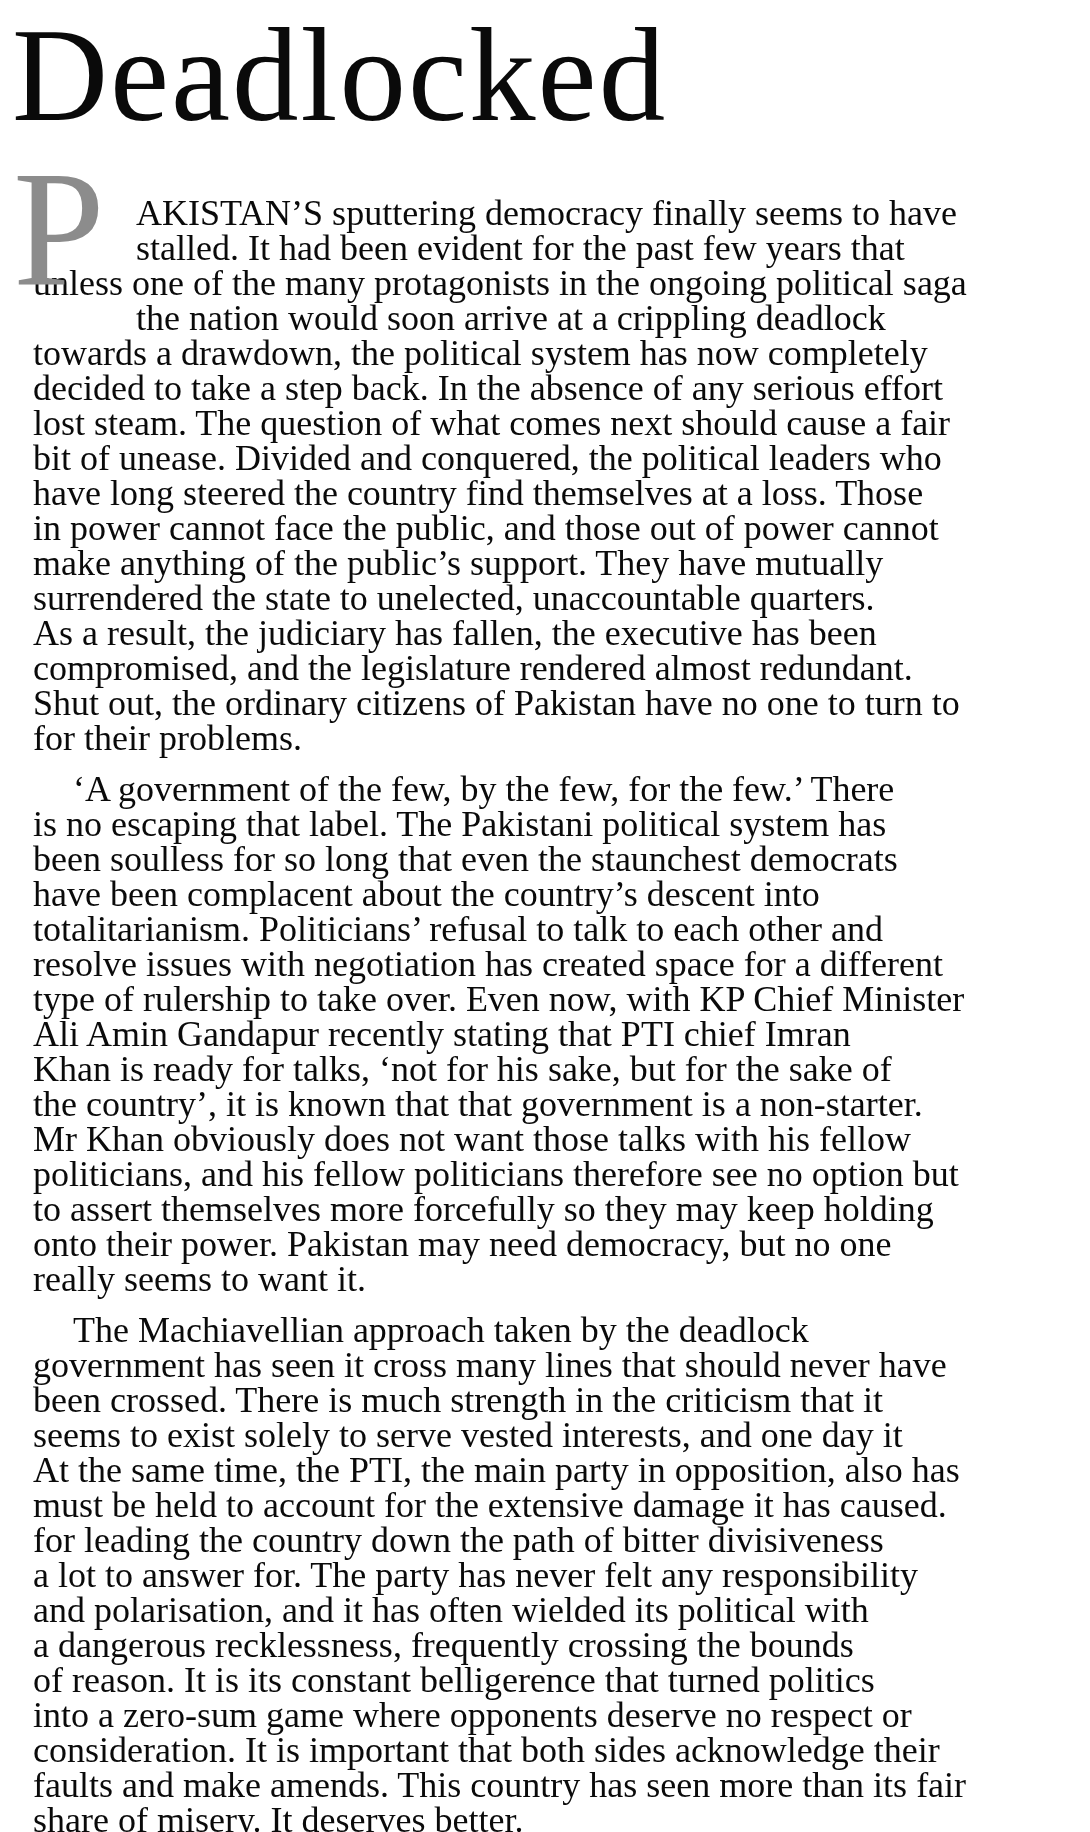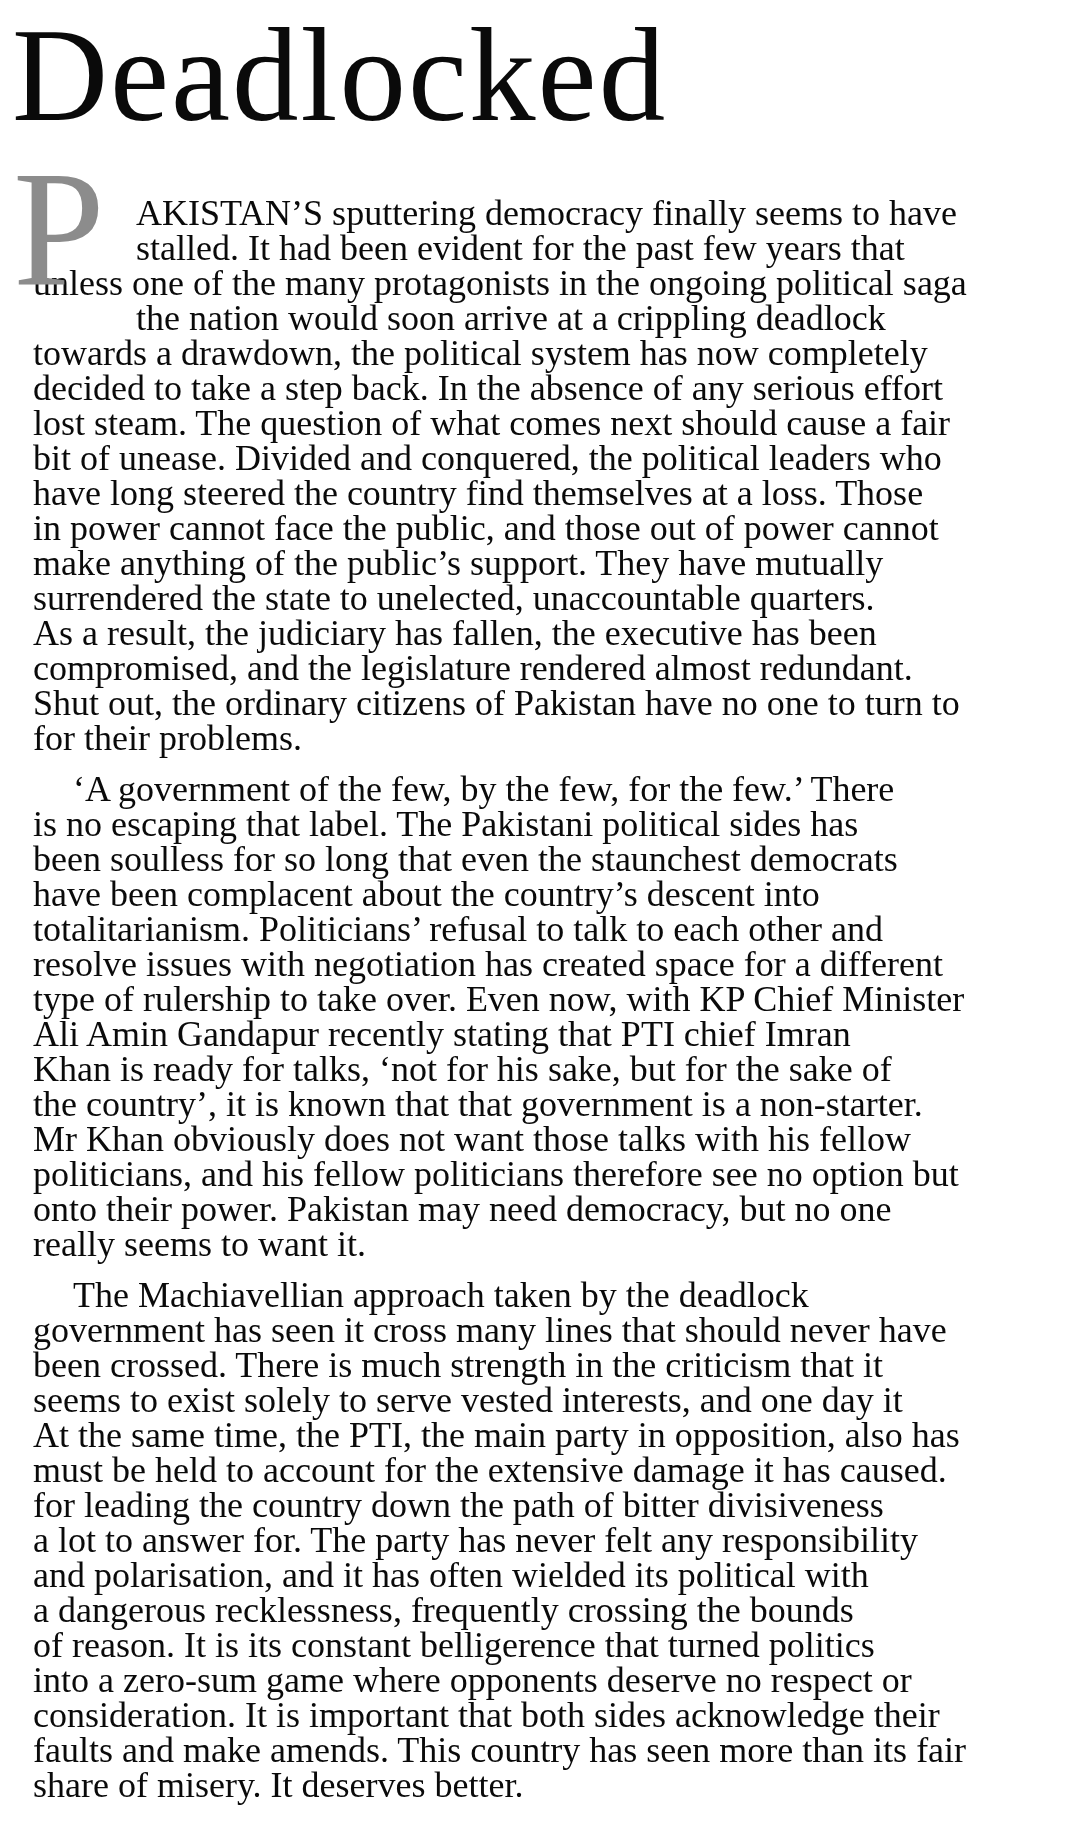--- a/index.html
+++ b/index.html
@@ -88,31 +88,32 @@
           <div class="line">in power cannot face the public, and those out of power cannot</div>
           <div class="line">make anything of the public’s support. They have mutually</div>
           <div class="line">surrendered the state to unelected, unaccountable quarters.</div>
           <div class="line">As a result, the judiciary has fallen, the executive has been</div>
           <div class="line">compromised, and the legislature rendered almost redundant.</div>
           <div class="line">Shut out, the ordinary citizens of Pakistan have no one to turn to</div>
           <div class="line">for their problems.</div>
         </div>
         <div class="para">
           <div class="line first-indent">‘A government of the few, by the few, for the few.’ There</div>
-          <div class="line">is no escaping that label. The Pakistani political sides has</div>
+          <div class="line">is no escaping that label. The Pakistani political system has</div>
           <div class="line">been soulless for so long that even the staunchest democrats</div>
           <div class="line">have been complacent about the country’s descent into</div>
           <div class="line">totalitarianism. Politicians’ refusal to talk to each other and</div>
           <div class="line">resolve issues with negotiation has created space for a different</div>
           <div class="line">type of rulership to take over. Even now, with KP Chief Minister</div>
           <div class="line">Ali Amin Gandapur recently stating that PTI chief Imran</div>
           <div class="line">Khan is ready for talks, ‘not for his sake, but for the sake of</div>
           <div class="line">the country’, it is known that that government is a non-starter.</div>
           <div class="line">Mr Khan obviously does not want those talks with his fellow</div>
           <div class="line">politicians, and his fellow politicians therefore see no option but</div>
+          <div class="line">to assert themselves more forcefully so they may keep holding</div>
           <div class="line">onto their power. Pakistan may need democracy, but no one</div>
           <div class="line">really seems to want it.</div>
         </div>
         <div class="para">
           <div class="line first-indent">The Machiavellian approach taken by the deadlock</div>
           <div class="line">government has seen it cross many lines that should never have</div>
           <div class="line">been crossed. There is much strength in the criticism that it</div>
           <div class="line">seems to exist solely to serve vested interests, and one day it</div>
           <div class="line">At the same time, the PTI, the main party in opposition, also has</div>
           <div class="line">must be held to account for the extensive damage it has caused.</div>

